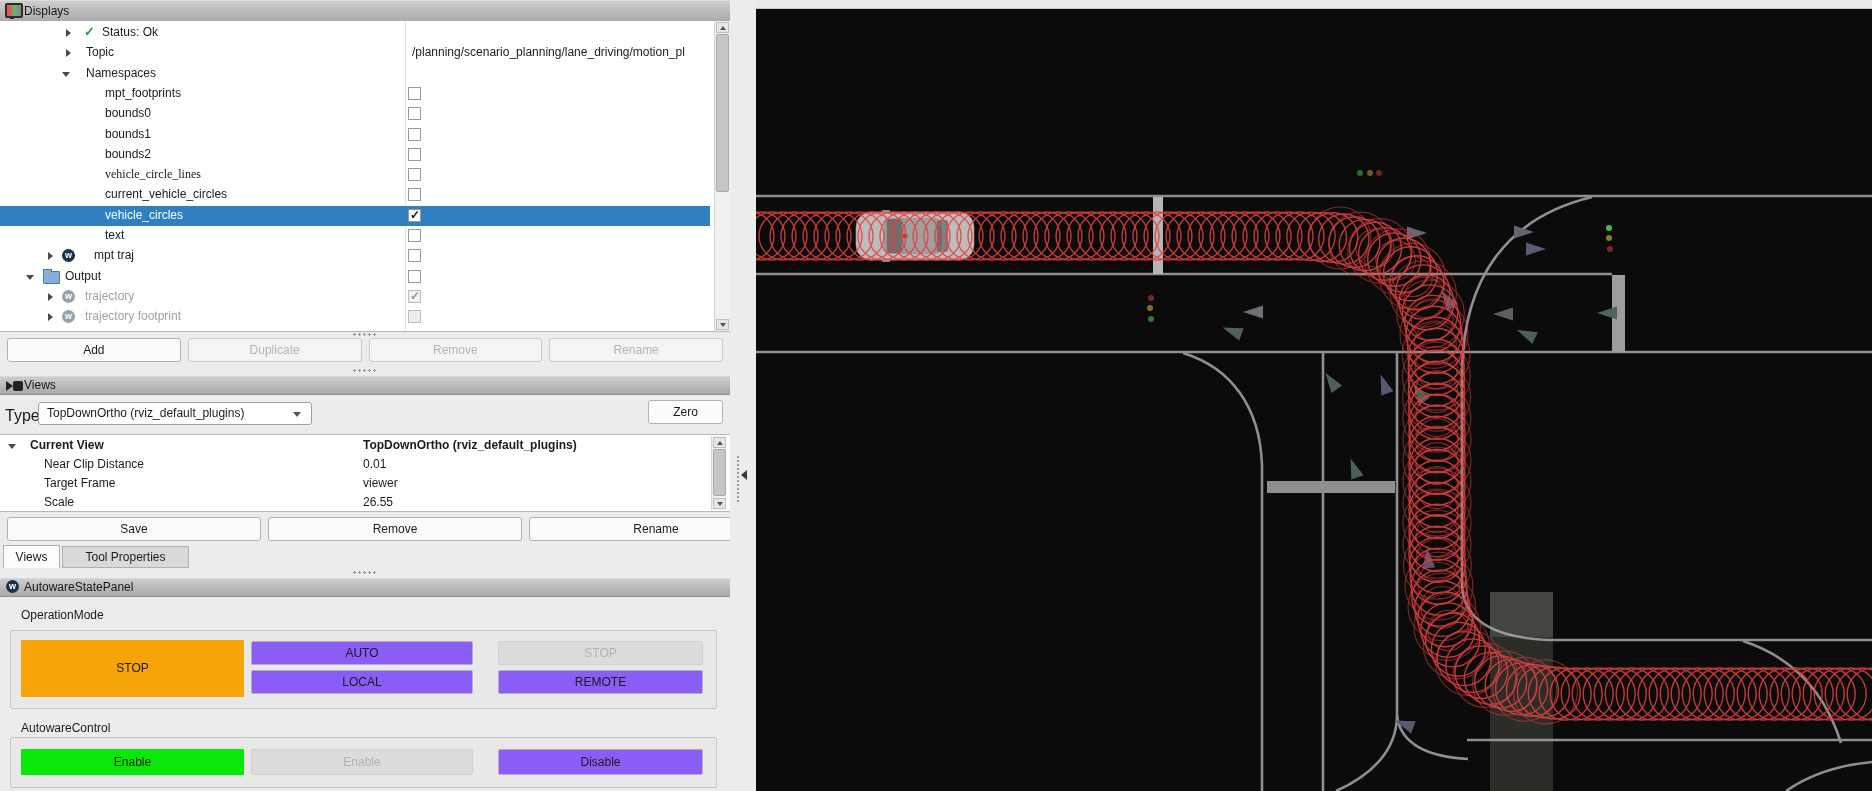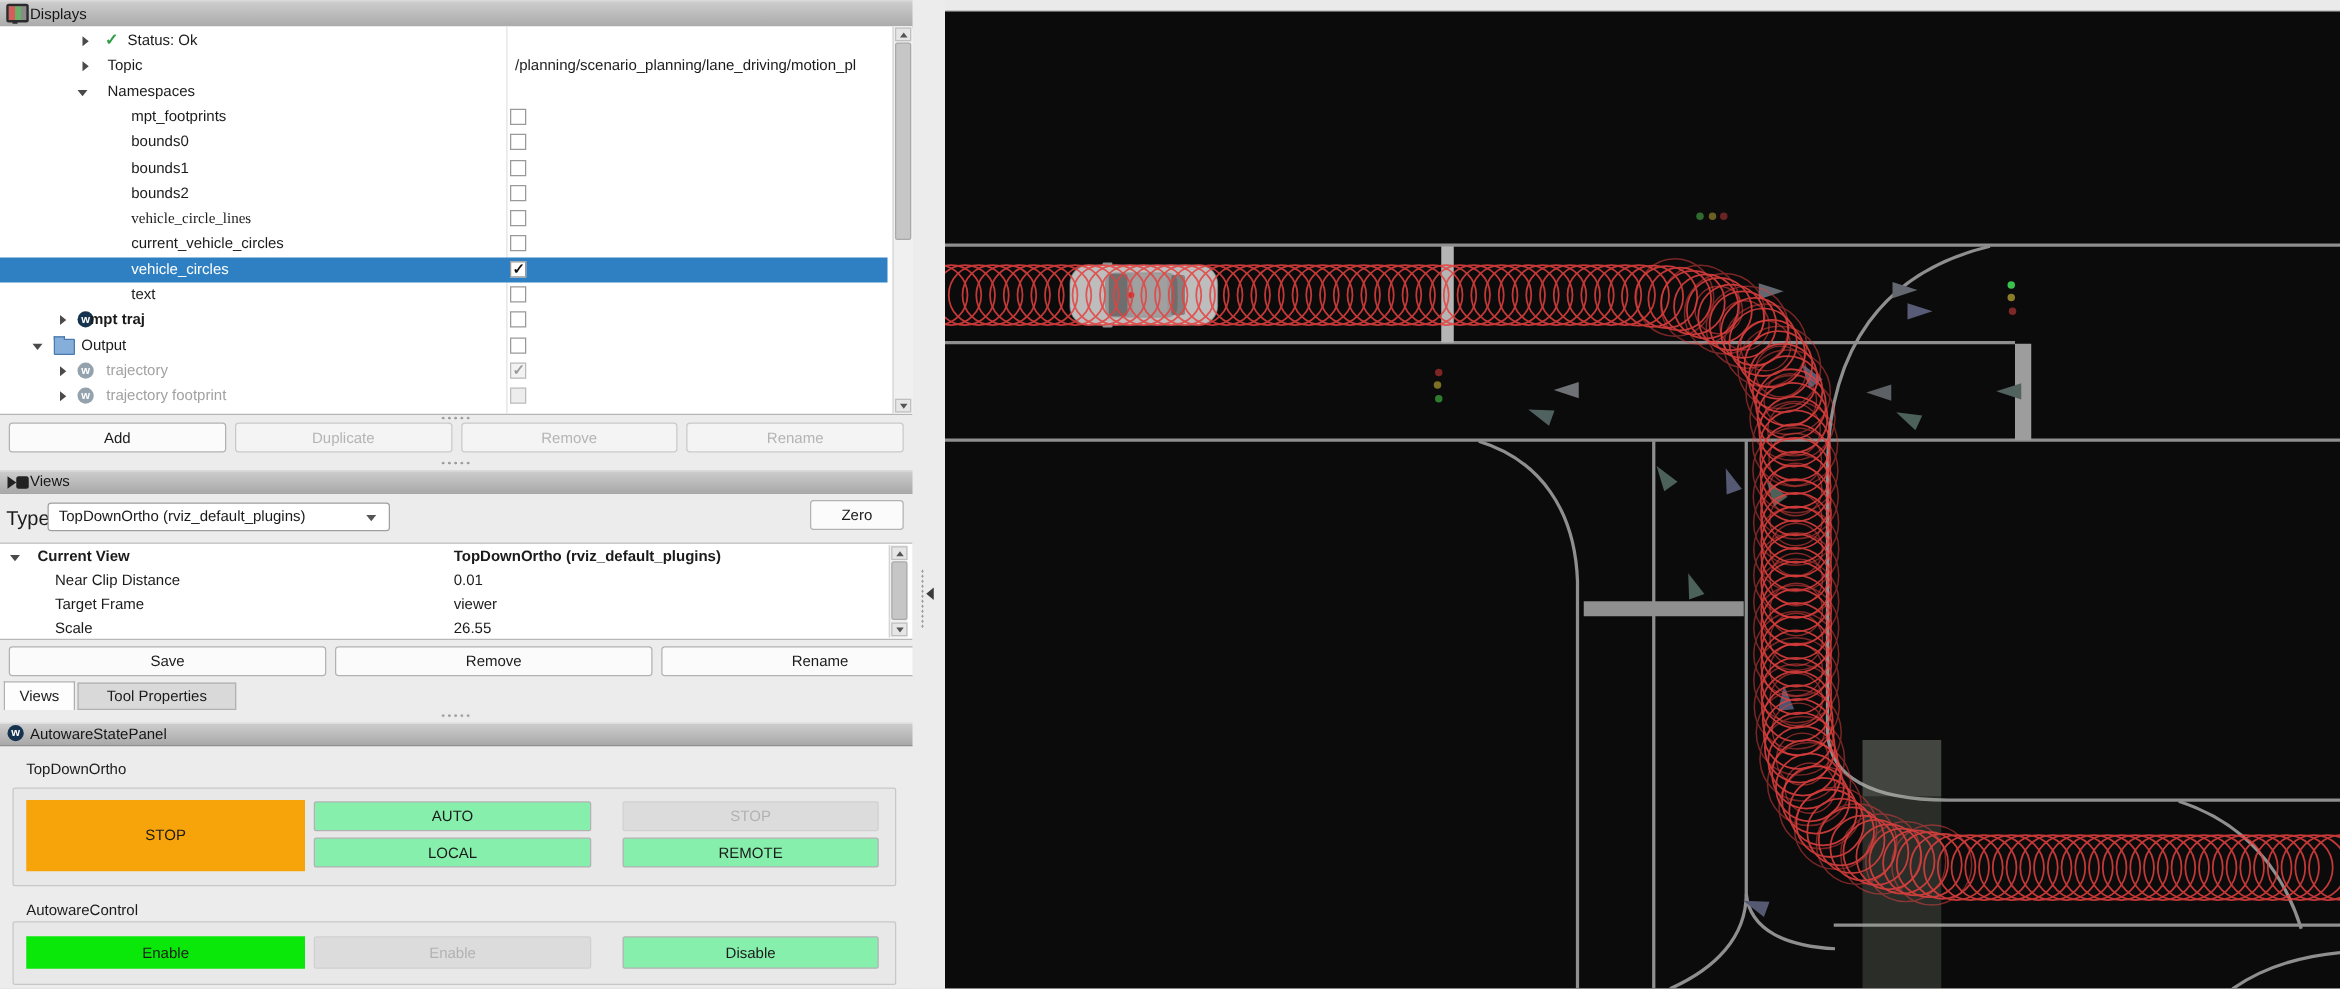--- a/index.html
+++ b/index.html
@@ -73,21 +73,21 @@
   .prow .pv{position:absolute;left:363px;top:1px;white-space:nowrap;}
   .prow.bold .pn,.prow.bold .pv{font-weight:bold;}
   
   .tab{position:absolute;top:545px;height:23px;font-size:12px;color:#1b1b1b;text-align:center;box-sizing:border-box;}
   .tab.active{background:#fdfdfd;border:1px solid #b0b0b0;border-bottom:none;line-height:23px;}
   .tab.inactive{background:#d9d9d9;border:1px solid #b0b0b0;line-height:21px;top:546px;height:22px;}
   
   .gp-label{position:absolute;left:21px;font-size:12px;color:#1b1b1b;}
   .gbox{position:absolute;left:10px;width:707px;background:#e8e8e8;border:1px solid #c7c7c7;border-radius:2px;box-sizing:border-box;}
   .awbtn{position:absolute;font-size:12px;text-align:center;box-sizing:border-box;color:#1b1b1b;}
-  .awbtn.white{background:#86efac;border:1px solid #b2b2b2;border-radius:2px;}
+  .awbtn.white{background:#8b5cf6;border:1px solid #b2b2b2;border-radius:2px;}
   .awbtn.gray{background:#dcdcdc;border:1px solid #d0d0d0;border-radius:2px;color:#b2b2b2;}
   
   #splitter{position:absolute;left:730px;top:0;width:26px;height:791px;background:#ececec;}
   #splitter .dots{position:absolute;left:7px;top:455px;height:48px;width:2px;
     background-image:radial-gradient(circle,#9a9a9a 0.8px,transparent 1px);background-size:2px 4px;}
   #splitter .sarr{position:absolute;left:11px;top:470px;width:0;height:0;border-top:5px solid transparent;
     border-bottom:5px solid transparent;border-right:6px solid #3a3a3a;}
   #viewport{position:absolute;left:756px;top:0;width:1116px;height:791px;background:#0b0b0b;}
   #viewport .topstrip{position:absolute;left:0;top:0;width:1116px;height:8px;background:#eaeaea;border-bottom:1px solid #c6c6c6;}
   #viewport svg{position:absolute;left:0;top:8px;}
@@ -148,21 +148,21 @@
           <span class="lbl" style="left: 105px;">vehicle_circles</span>
           <span class="cb checked"></span>
         </div>
         <div class="trow" style="top: 205px;">
           <span class="lbl" style="left: 105px;">text</span>
           <span class="cb unchecked"></span>
         </div>
         <div class="trow" style="top: 225.3px;">
           <span class="arr right" style="left: 48px;"></span>
           <span class="ic-aw" style="left: 62px;">w</span>
-          <span class="lbl" style="left: 72px; font-weight: bold;">mpt traj</span>
+          <span class="lbl" style="left: 94px;">mpt traj</span>
           <span class="cb unchecked"></span>
         </div>
         <div class="trow" style="top: 245.6px;">
           <span class="arr down" style="left: 26px;"></span>
           <span class="ic-folder" style="left: 43px;"></span>
           <span class="lbl" style="left: 65px;">Output</span>
           <span class="cb unchecked"></span>
         </div>
         <div class="trow" style="top: 265.9px;">
           <span class="arr right" style="left: 48px;"></span>
@@ -251,21 +251,21 @@
       <div class="tab inactive" style="left: 62px; width: 127px; text-align: center;">Tool Properties</div>
     </div>
   <div class="dothandle" style="left:352px;top:571px;"></div>
 
   <div class="titlebar" style="top:578px;height:17px;">
     <span class="aw-icon" style="top:1px;">w</span>
     <span class="t-label" style="top:1px;">AutowareStatePanel</span>
     <div class="closebtn" style="top:1px;">✕</div>
   </div>
 
-  <span class="gp-label" style="top:608px;">TopDownOrtho</span>
+  <span class="gp-label" style="top:608px;">OperationMode</span>
   <div class="gbox" style="top:630px;height:79px;"></div>
   <div class="awbtn" id="stop-active" style="left: 21px; top: 640px; width: 223px; height: 57px; line-height: 57px; background: rgb(247, 164, 10);">STOP</div>
   <div class="awbtn white" style="left:251px;top:641px;width:222px;height:24px;line-height:22px;">AUTO</div>
   <div class="awbtn gray" style="left:498px;top:641px;width:205px;height:24px;line-height:22px;">STOP</div>
   <div class="awbtn white" style="left:251px;top:670px;width:222px;height:24px;line-height:22px;">LOCAL</div>
   <div class="awbtn white" style="left:498px;top:670px;width:205px;height:24px;line-height:22px;">REMOTE</div>
 
   <span class="gp-label" style="top:721px;">AutowareControl</span>
   <div class="gbox" style="top:737px;height:51px;"></div>
   <div class="awbtn" id="enable-active" style="left: 21px; top: 749px; width: 223px; height: 26px; line-height: 26px; background: rgb(10, 232, 10);">Enable</div>

